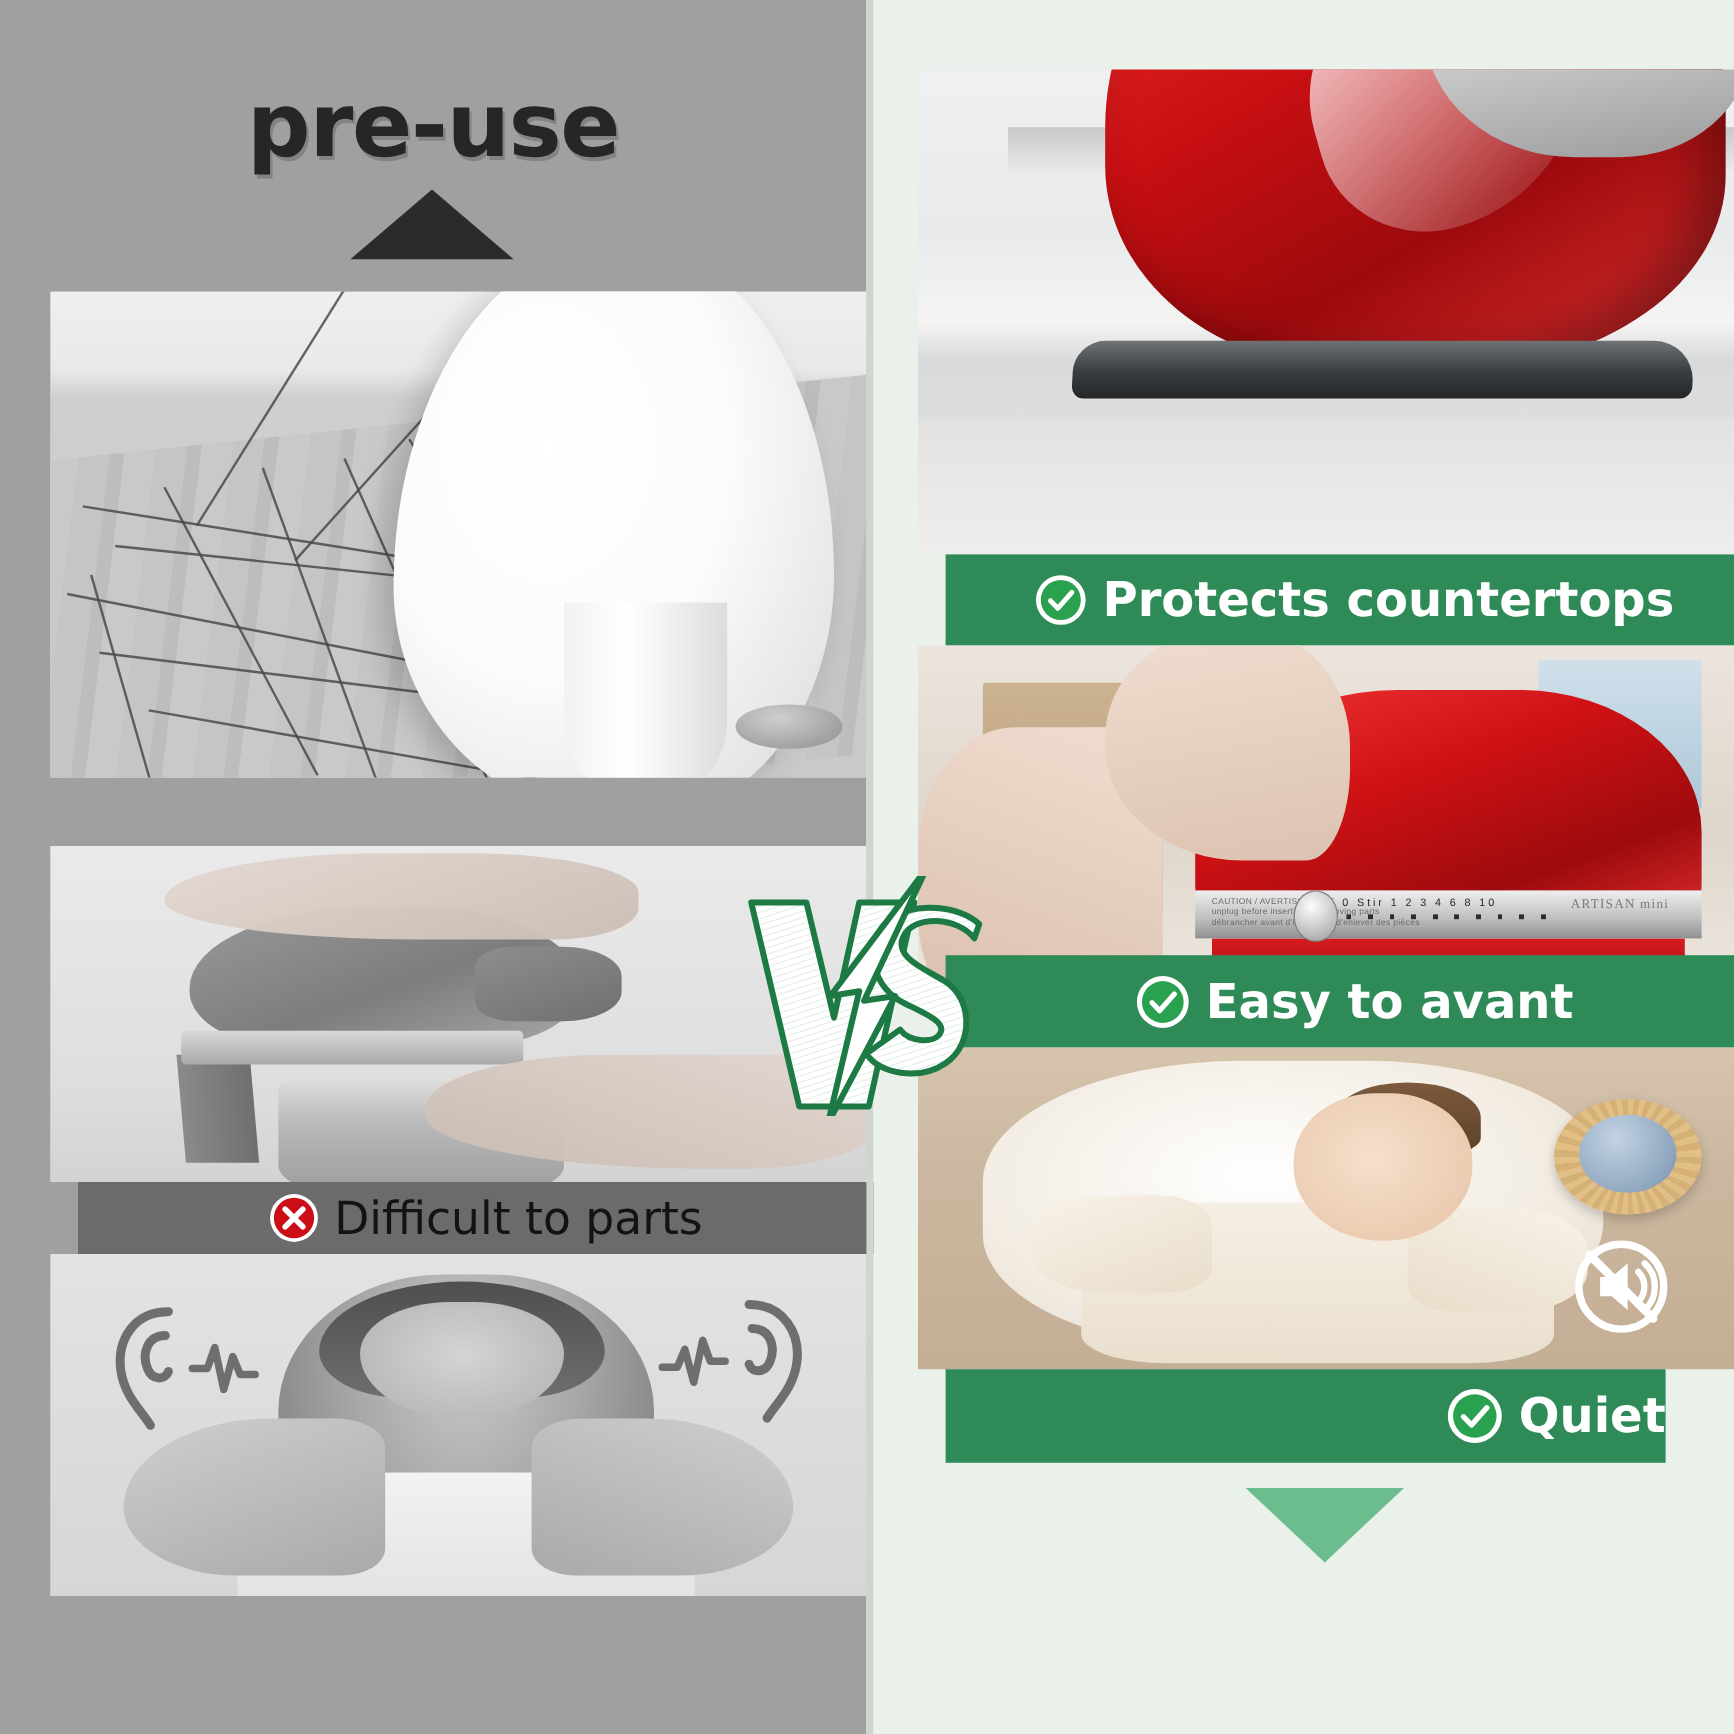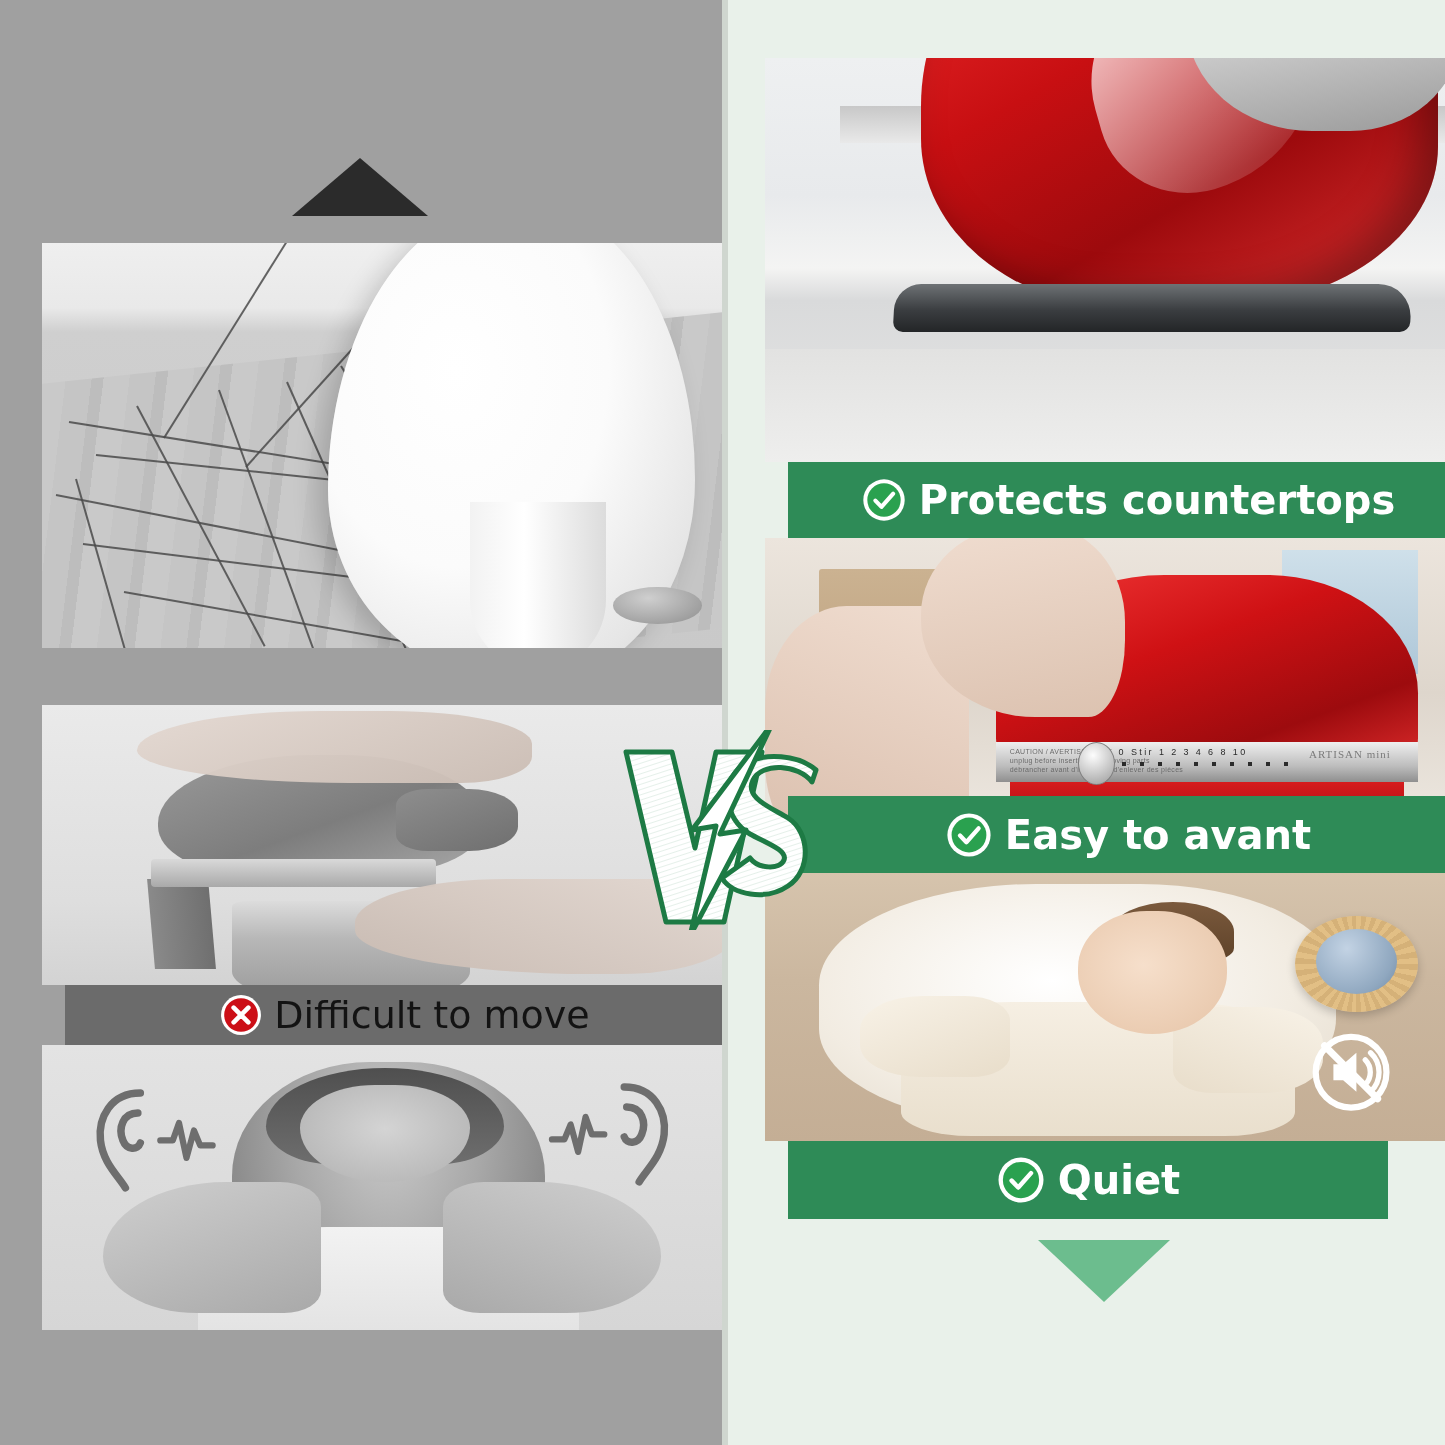--- a/index.html
+++ b/index.html
@@ -91,21 +91,21 @@
     background:#2e8b57;
     color:#ffffff;
     font-size:40px; font-weight:700;
     font-family:"DejaVu Sans", sans-serif;
   }
   #bar-scratches { left:42px; top:648px;  width:680px; height:57px; }
   #bar-move      { left:42px; top:985px;  width:680px; height:60px; }
   #bar-noise     { left:42px; top:1330px; width:680px; height:60px; }
   #bar-counter   { left:765px; top:462px;  width:680px; height:76px; }
   #bar-easymove  { left:765px; top:796px;  width:680px; height:77px; }
-  #bar-quiet     { left:765px; top:1141px; width:600px; height:78px; }
+  #bar-quiet     { left:765px; top:1141px; width:600px; height:78px;justify-content:flex-end; }
 
   .ico-x, .ico-check {
     flex:0 0 auto; display:block;
   }
 
   
   .vs-badge {
     position:absolute; left:612px; top:730px; width:220px; height:200px;
     z-index:40;
   }
@@ -246,20 +246,21 @@
     border-radius:50%;}
   .qb-mute{position:absolute;right:5.5%;top:58%;width:16.5%;height:33%;}
 </style>
 </head>
 <body>
 
 <div class="stage">
 
   <div class="panel-left">
 
+    <div class="head-pre">pre-use</div>
     <div class="tri-up"></div>
 
     <div class="photo" id="photo-scratches">
       <div class="tbl-bg"></div>
       <div class="tbl-wood"></div>
       <div class="scr" style="left:4%;top:44%;width:54%;transform:rotate(9deg);"></div>
       <div class="scr" style="left:8%;top:52%;width:60%;transform:rotate(6deg);"></div>
       <div class="scr" style="left:2%;top:62%;width:66%;transform:rotate(11deg);"></div>
       <div class="scr" style="left:6%;top:74%;width:62%;transform:rotate(7deg);"></div>
       <div class="scr" style="left:12%;top:86%;width:56%;transform:rotate(10deg);"></div>
@@ -286,21 +287,21 @@
       <div class="mv-armA"></div>
       <div class="mv-armB"></div>
     </div>
 
     <div class="bar bar-neg" id="bar-move">
       <svg class="ico-x" width="42" height="42" viewBox="0 0 40 40">
         <circle cx="20" cy="20" r="19" fill="#ffffff"></circle>
         <circle cx="20" cy="20" r="16" fill="#cc0f17"></circle>
         <path d="M13 13 L27 27 M27 13 L13 27" stroke="#ffffff" stroke-width="4.4" stroke-linecap="round"></path>
       </svg>
-      <span>Difficult to move</span>
+      <span>Difficult to parts</span>
     </div>
 
     <div class="photo" id="photo-noise">
       <div class="nz-bg"></div>
       <div class="nz-person"></div>
       <div class="nz-shirt"></div>
       <div class="nz-hair"></div>
       <div class="nz-face"></div>
       <div class="nz-armL"></div>
       <div class="nz-armR"></div>

